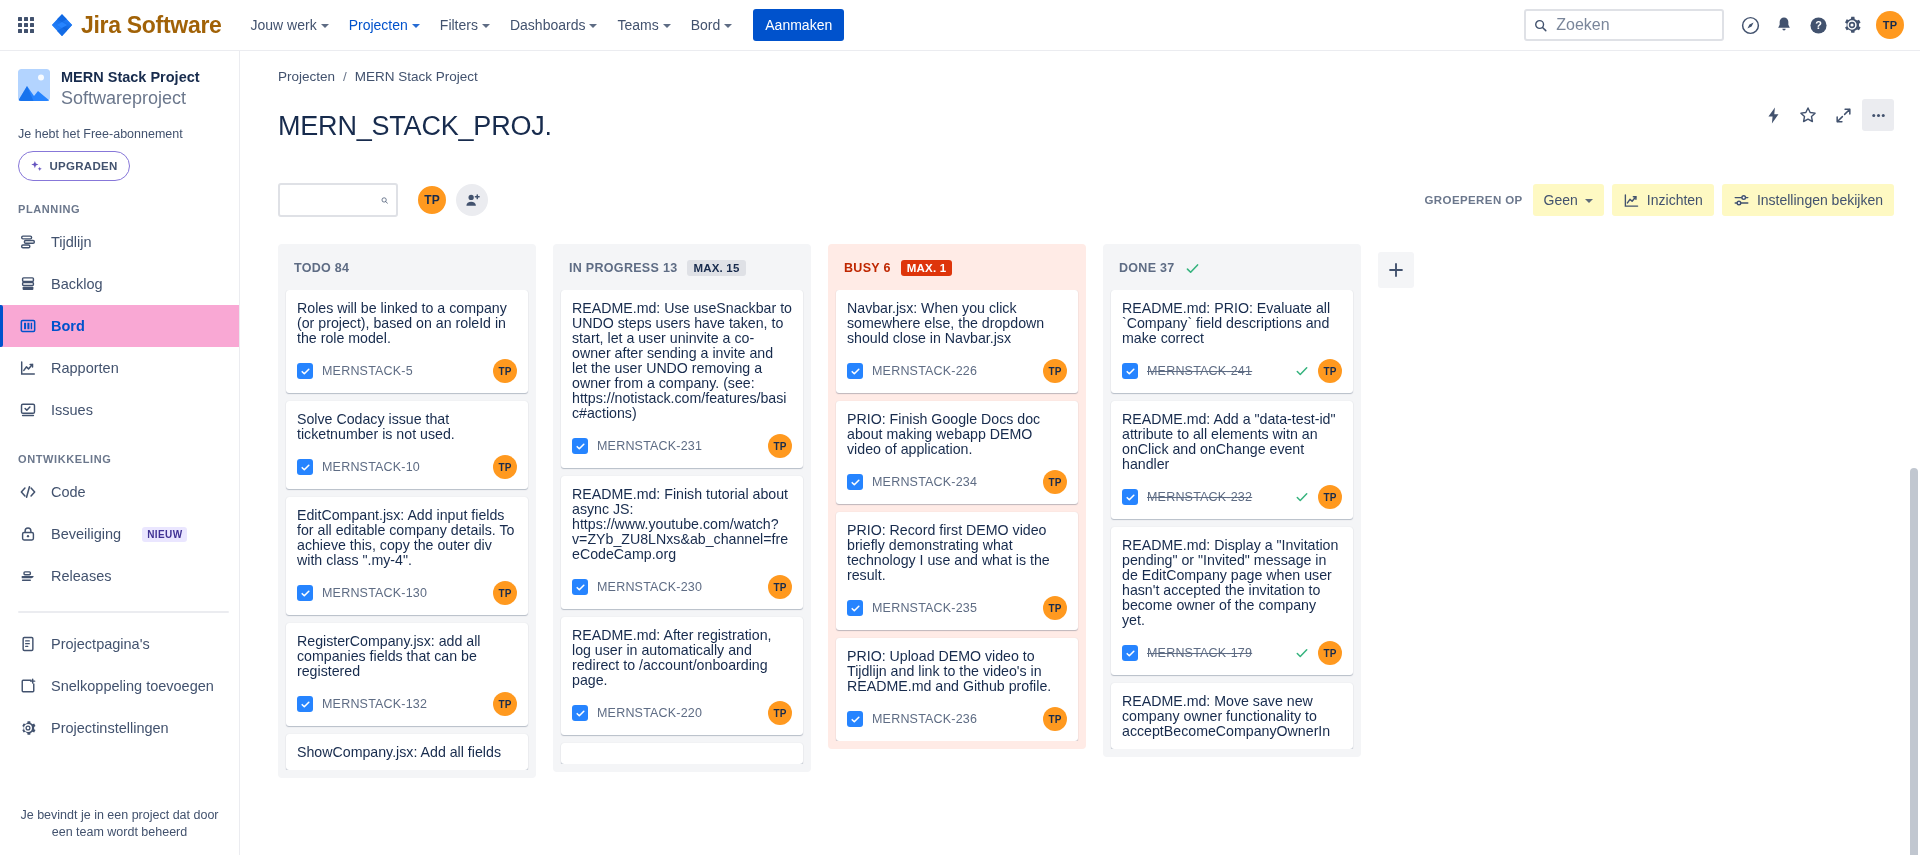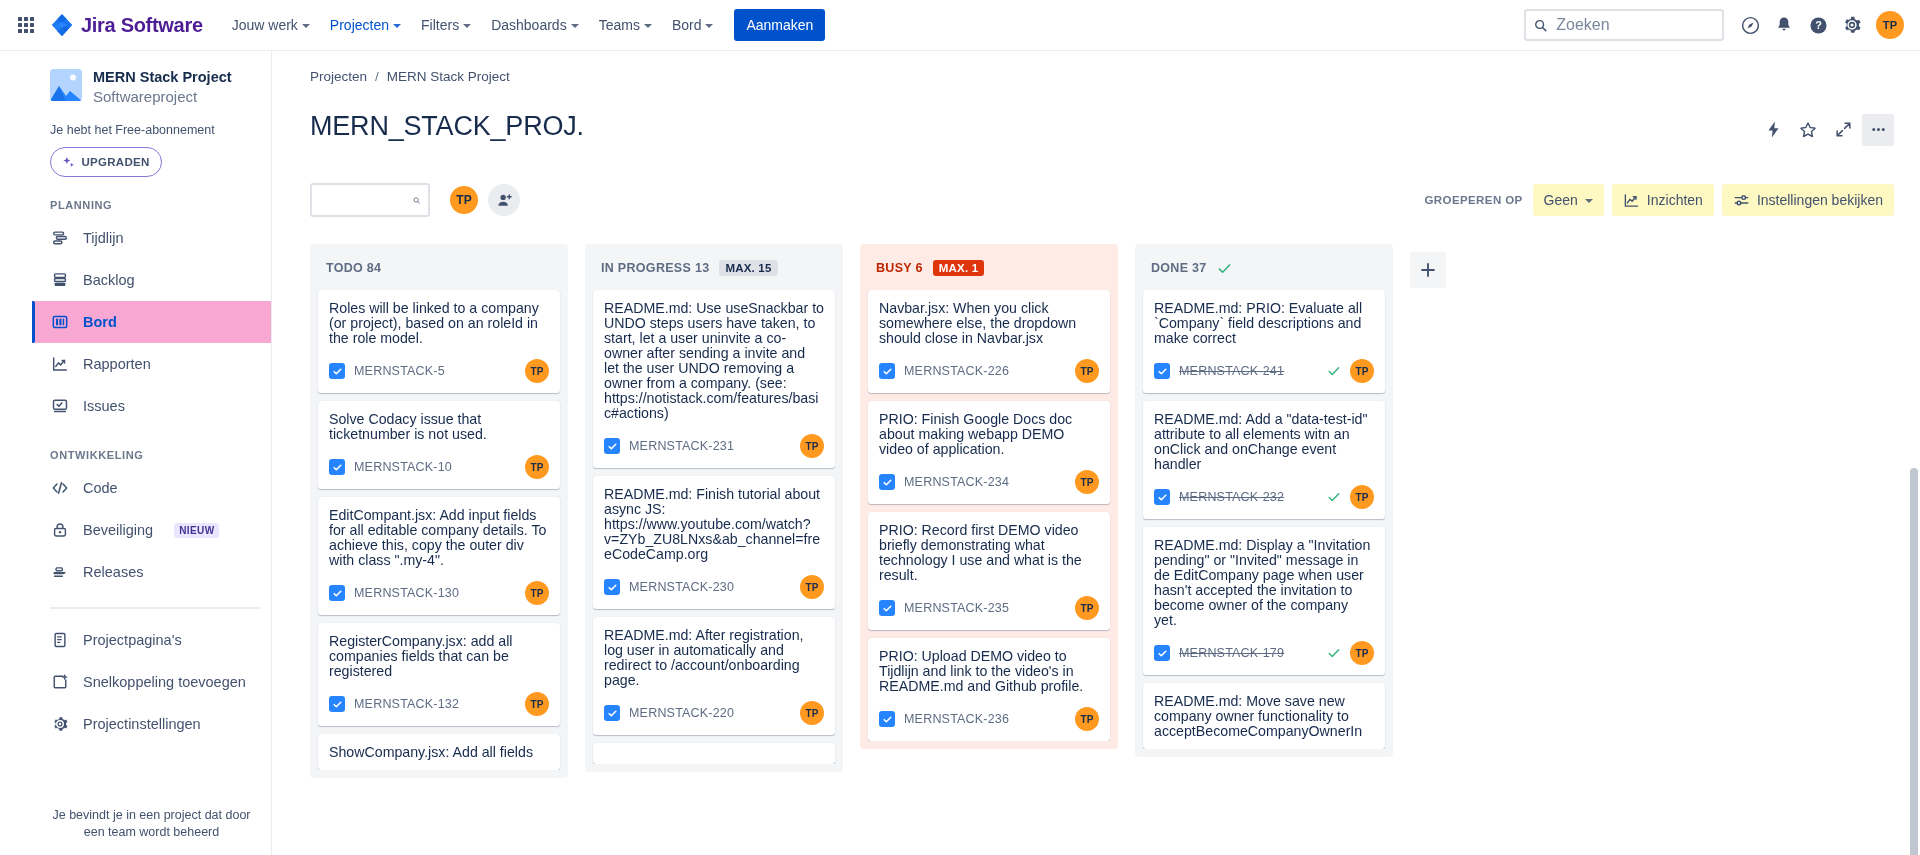--- a/index.html
+++ b/index.html
@@ -38,21 +38,21 @@
     gap: 2px;
   }
   .grid-dots i { background: #42526e; display: block; width: 4px; height: 4px; border-radius:.5px;}
 
   .brand {
     display: flex; align-items: center; gap: 7px;
     padding: 0 10px 0 6px; cursor: pointer; height: 36px; border-radius: 3px;
   }
   .brand-logo { width: 24px; height: 24px; flex: 0 0 24px; }
   .brand-text {
-    font-size: 20px; font-weight: 600; color: #4c1d95; letter-spacing: -0.3px;
+    font-size: 23px; font-weight: 600; color: #a16207; letter-spacing: -0.3px;
     white-space: nowrap;
   }
 
   .nav-items { display: flex; align-items: center; margin-left: 10px; gap: 2px; }
   .nav-item {
     display: flex; align-items: center; gap: 4px;
     font-size: 14px; color: #42526e; padding: 7px 9px;
     border-radius: 3px; cursor: pointer; white-space: nowrap;
   }
   .nav-item.active { color: #0052cc; }
@@ -86,37 +86,37 @@
   }
   .avatar {
     width: 28px; height: 28px; border-radius: 50%;
     background: #ff991f; color: #172b4d;
     display: flex; align-items: center; justify-content: center;
     font-size: 11px; font-weight: 700; cursor: pointer;
     margin-left: 6px; letter-spacing: .2px;
   }
 
   
-  .shell { display: flex; height: calc(855px - 51px); padding-left: 32px; }
+  .shell { display: flex; height: calc(855px - 51px); }
 
   
   .sidebar {
     width: 240px; flex: 0 0 240px;
     background: #fff;
     border-right: 1px solid #ebecf0;
     display: flex; flex-direction: column;
     position: relative;
     padding-top: 18px;
   }
   .proj-head { display: flex; gap: 11px; padding: 0 14px 0 18px; align-items: flex-start; }
   .proj-avatar {
     width: 32px; height: 32px; flex: 0 0 32px; border-radius: 3px; overflow: hidden;
   }
   .proj-name { font-size: 14.5px; font-weight: 700; color: #172b4d; line-height: 17px; }
-  .proj-type { font-size: 15px; color: #6b778c; margin-top: 2px; }
+  .proj-type { font-size: 18px; color: #6b778c; margin-top: 2px; }
 
   .plan-note { font-size: 12.5px; color: #42526e; padding: 18px 18px 0; }
   .upgrade-btn {
     margin: 10px 18px 0; height: 30px; width: 112px;
     border: 1px solid #8777d9; border-radius: 20px;
     display: flex; align-items: center; justify-content: center; gap: 6px;
     font-size: 11.5px; font-weight: 700; color: #42526e; cursor: pointer;
     letter-spacing: .3px; background: #fff;
   }
 
@@ -148,21 +148,21 @@
   
   .main {
     flex: 1 1 auto; display: flex; flex-direction: column;
     overflow: hidden; position: relative; background: #fff;
   }
   .main-inner { padding: 18px 26px 0 38px; }
   .breadcrumb { display: flex; align-items: center; gap: 8px; font-size: 13.5px; color: #42526e; }
   .breadcrumb a { color: #42526e; text-decoration: none; cursor: pointer; }
   .breadcrumb .sep { color: #6b778c; }
 
-  .title-row { display: flex; align-items: center; margin-top: 9px; }
+  .title-row { display: flex; align-items: flex-start; margin-top: 9px; }
   .page-title { font-size: 27px; font-weight: 500; color: #172b4d; letter-spacing: -.2px; }
   .title-actions { margin-left: auto; display: flex; align-items: center; gap: 3px; margin-top: 6px; }
   .taction {
     width: 32px; height: 32px; border-radius: 3px; cursor: pointer;
     display: flex; align-items: center; justify-content: center; color: #42526e;
   }
   .taction.pressed { background: #ebecf0; }
 
   .toolbar { display: flex; align-items: center; margin-top: 22px; min-height: 36px; }
   .board-search {

